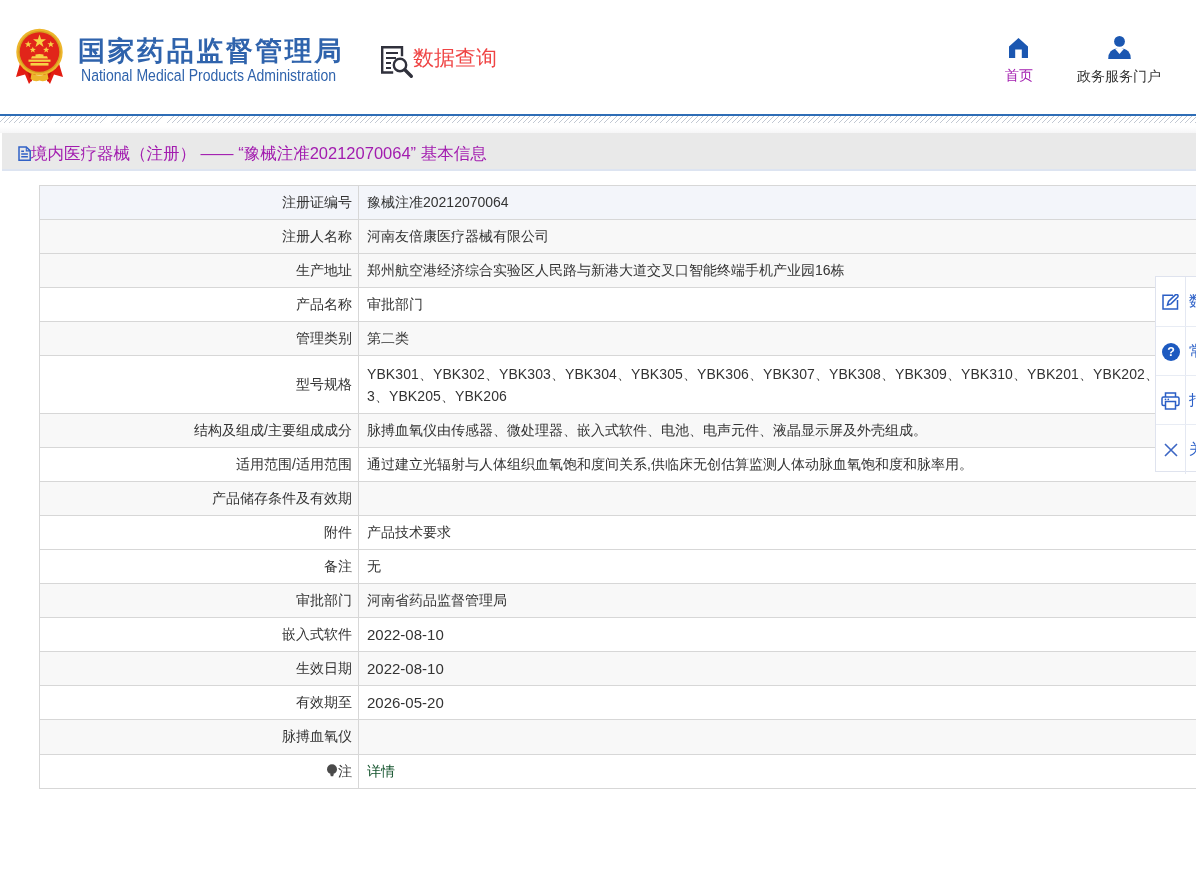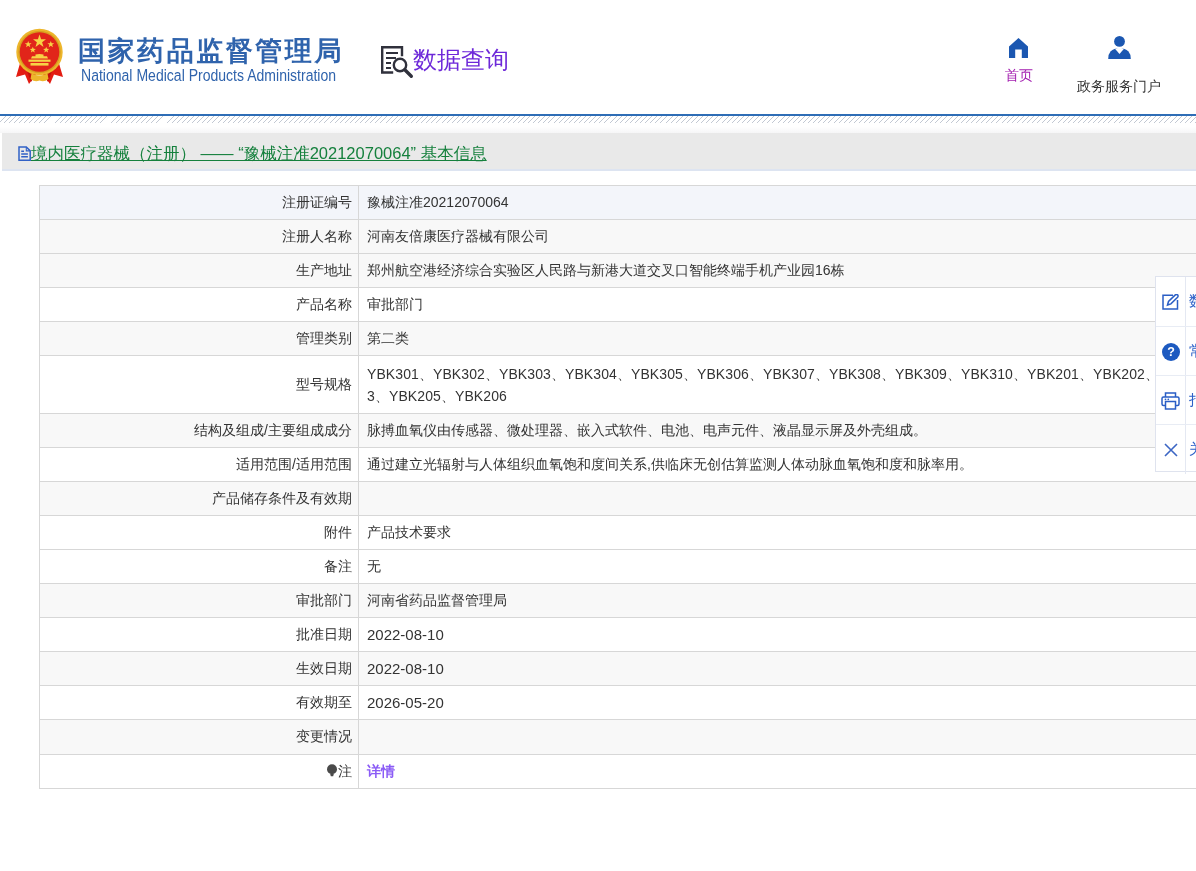--- a/index.html
+++ b/index.html
@@ -2,41 +2,41 @@
 <html lang="zh"><head>
 <meta charset="utf-8">
 <style>
   * { margin:0; padding:0; box-sizing:border-box; }
   html,body { width:1196px; height:871px; background:#fff; font-family:"Liberation Sans",sans-serif; overflow:hidden; }
   body { position:relative; }
   .abs { position:absolute; }
   
   #hdr-cn { left:78px; top:33px; font-size:27px; font-weight:bold; color:#2f63ac; letter-spacing:2.55px; white-space:nowrap; }
   #hdr-en { left:81px; top:65.3px; font-size:17.4px; color:#2f63ac; white-space:nowrap; transform:scaleX(0.807); transform-origin:0 0; }
-  #dq-txt { left:413px; top:44px; font-size:24px; color:#6d28d9; white-space:nowrap; }
+  #dq-txt { left:413px; top:44px; font-size:21px; color:#ef4444; white-space:nowrap; }
   #nav-home-t { left:1005px; top:66.5px; font-size:14px; color:#a21caf; }
-  #nav-port-t { left:1077px; top:78px; font-size:14px; color:#333; }
+  #nav-port-t { left:1077px; top:68px; font-size:14px; color:#333; }
   
   #blueline { left:0; top:114.2px; width:1196px; height:2.2px; background:#2e6db6; }
   #hatch { left:0; top:116.4px; width:1196px; height:6.2px;
     background:repeating-linear-gradient(135deg, rgba(110,125,150,0.42) 0 0.7px, transparent 0.7px 3.6px); }
   #fade { left:0; top:122.6px; width:1196px; height:10.5px; background:linear-gradient(#fff 40%,#f6f6f7); }
   
   #tbar { left:2px; top:132.5px; width:1194px; height:38px; background:#e9e9e9; border-bottom:2px solid #dde4f1; }
-  #tbar-txt { left:31px; top:142.6px; font-size:16.5px; color:#15803d; white-space:nowrap;text-decoration:underline; }
+  #tbar-txt { left:31px; top:142.6px; font-size:16.5px; color:#a21caf; white-space:nowrap; }
   
   table { border-collapse:collapse; table-layout:fixed; width:1169px;margin-left:23px; }
   td { border:1px solid #d7d7d7; font-size:14px; color:#333; height:34px; padding:0; }
   td.l { width:319px; text-align:right; padding-right:6px; }
   td.v { padding-left:8px; }
   tr.odd td { background:#fff; }
   tr.even td { background:#f8f8f8; }
   tr.hov td { background:#f3f5fa; }
   #tablewrap { left:16px; top:185px; }
-  a.det { color:#8b5cf6; text-decoration:none;font-weight:bold; }
+  a.det { color:#14532d; text-decoration:none; }
   
   #panel { left:1155px; top:276px; width:120px; height:196px; background:#fff; border:1px solid #dfe3ee; }
   .pitem { position:absolute; left:0; width:120px; height:49px; }
   .pitem + .pitem { border-top:1px solid #e8ecf4; }
   .picon { position:absolute; left:0; top:0; width:29px; height:49px; display:flex; align-items:center; justify-content:center; }
   .ptxt { position:absolute; left:29px; top:0; height:49px; width:91px; display:flex; align-items:center; padding-left:3px; font-size:15px; color:#2d61c8; border-left:1px solid #e4e8f2; }
 </style>
 </head>
 <body>
 
@@ -151,33 +151,33 @@
         </tr>
     <tr class="odd">
           <td class="l">备注</td>
           <td class="v">无</td>
         </tr>
     <tr class="even">
           <td class="l">审批部门</td>
           <td class="v">河南省药品监督管理局</td>
         </tr>
     <tr class="odd">
-          <td class="l">批准日期</td>
+          <td class="l">嵌入式软件</td>
           <td class="v" style="font-size:15px">2022-08-10</td>
         </tr>
     <tr class="even">
           <td class="l">生效日期</td>
           <td class="v" style="font-size:15px">2022-08-10</td>
         </tr>
     <tr class="odd">
           <td class="l">有效期至</td>
           <td class="v" style="font-size:15px">2026-05-20</td>
         </tr>
     <tr class="even" style="height:35px">
-          <td class="l">变更情况</td>
+          <td class="l">脉搏血氧仪</td>
           <td class="v"></td>
         </tr>
     <tr class="odd">
           <td class="l"><svg width="12" height="14" viewBox="0 0 12 14" style="vertical-align:-2px">
               <circle cx="6" cy="5.3" r="5" fill="#4a4a4a"></circle>
               <path d="M4.2 10 h3.6 l-.6 2.2 h-2.4 Z" fill="#4a4a4a"></path>
             </svg>注</td>
           <td class="v"><a class="det" href="#">详情</a></td>
         </tr>
   </tbody>

